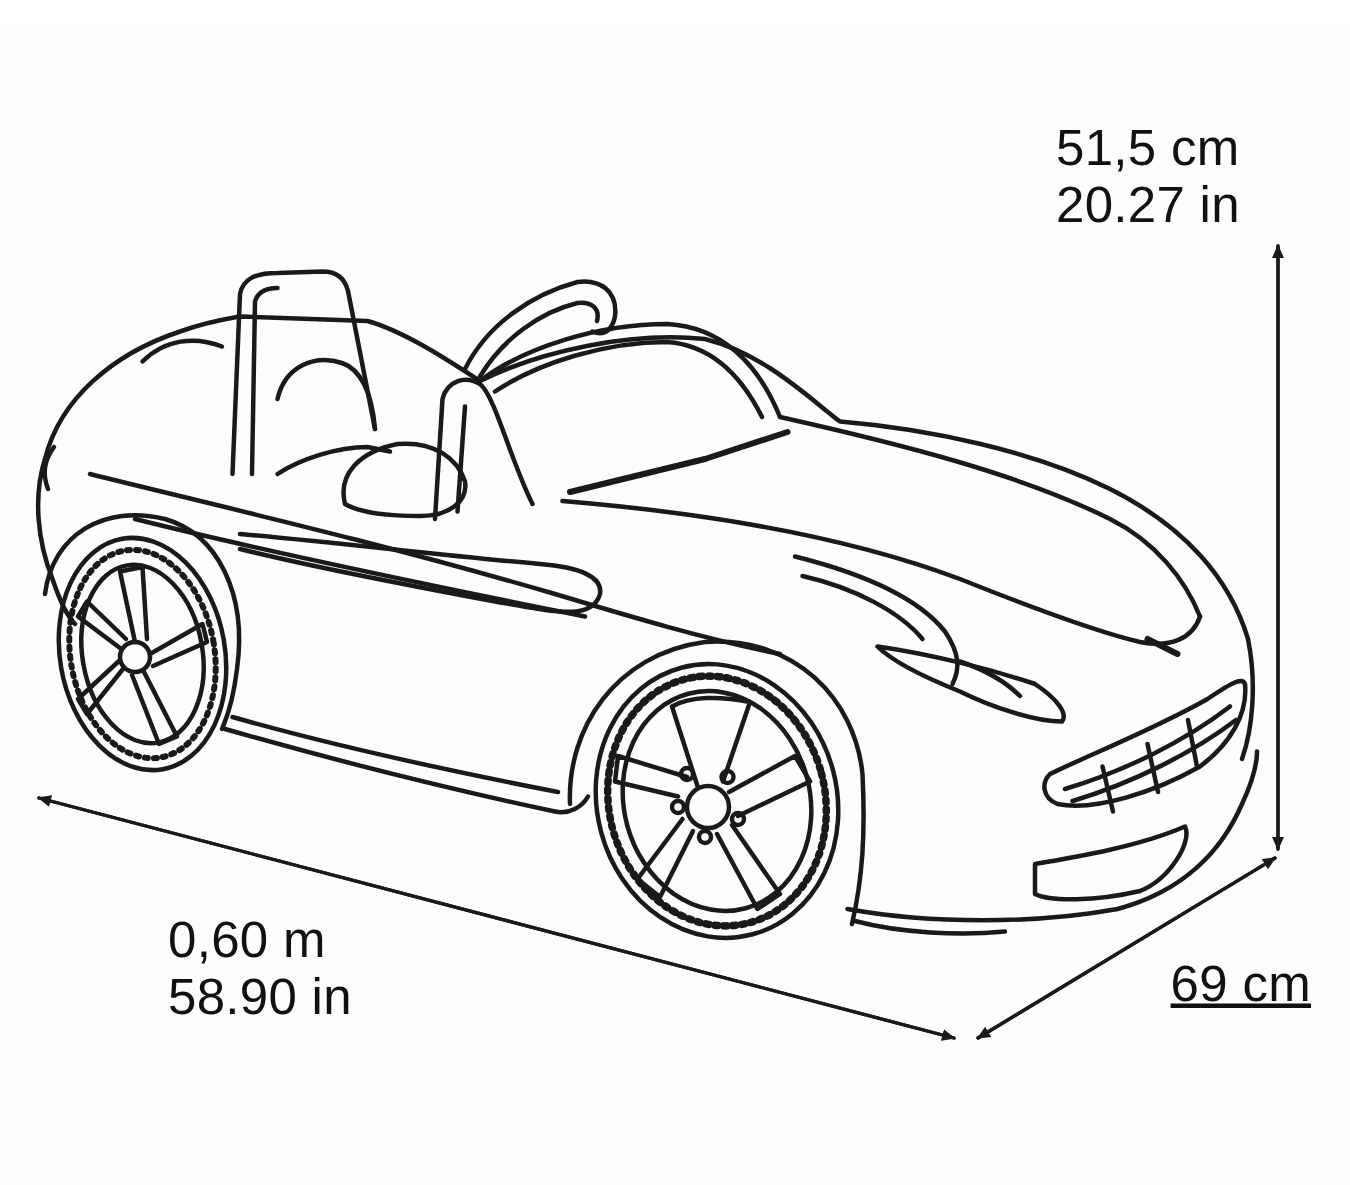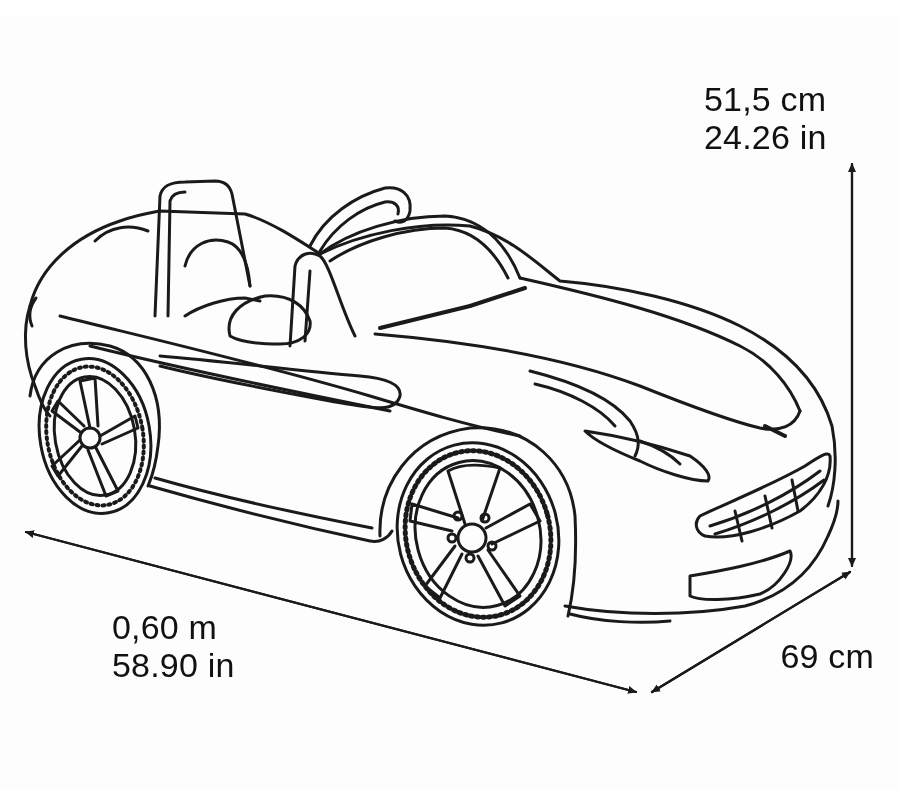--- a/index.html
+++ b/index.html
@@ -8,21 +8,21 @@
   svg.drawing { position: absolute; left: 0; top: 0; }
   .label {
     position: absolute;
     font-family: "Liberation Sans", sans-serif;
     font-size: 34px;
     line-height: 38px;
     color: #111111;
     letter-spacing: 0.2px;
   }
   .label span { display: block; white-space: nowrap; }
-  .label.right { text-align: right; }
+  .label.right { text-align: right; text-decoration: underline; }
   #height-label { left: 704px; top: 64px; }
   #length-label { left: 112px; top: 592px; }
   #width-label  { right: 26px; top: 621px; }
 </style>
 </head>
 <body>
 
 <div class="canvas">
 
   <svg class="drawing" width="900" height="790" viewBox="0 0 900 790" fill="none" stroke="#1a1a1a" stroke-width="3" stroke-linecap="round" stroke-linejoin="round">
@@ -150,21 +150,21 @@
       <path d="M486,512 L530,488 L540,505 L492,528"></path>
       <path d="M488,534 L520,580 L505,590 L478,540"></path>
       <path d="M462,538 L440,582 L425,570 L455,530"></path>
       <path d="M452,515 L410,505 L412,488 L458,502"></path>
     </g>
 
   </svg>
 
   <div class="label" id="height-label">
     <span>51,5 cm</span>
-    <span>24.26 in</span>
+    <span>20.27 in</span>
   </div>
 
   <div class="label" id="length-label">
     <span>0,60 m</span>
     <span>58.90 in</span>
   </div>
 
   <div class="label right" id="width-label">
     <span>69 cm</span>
   </div>

